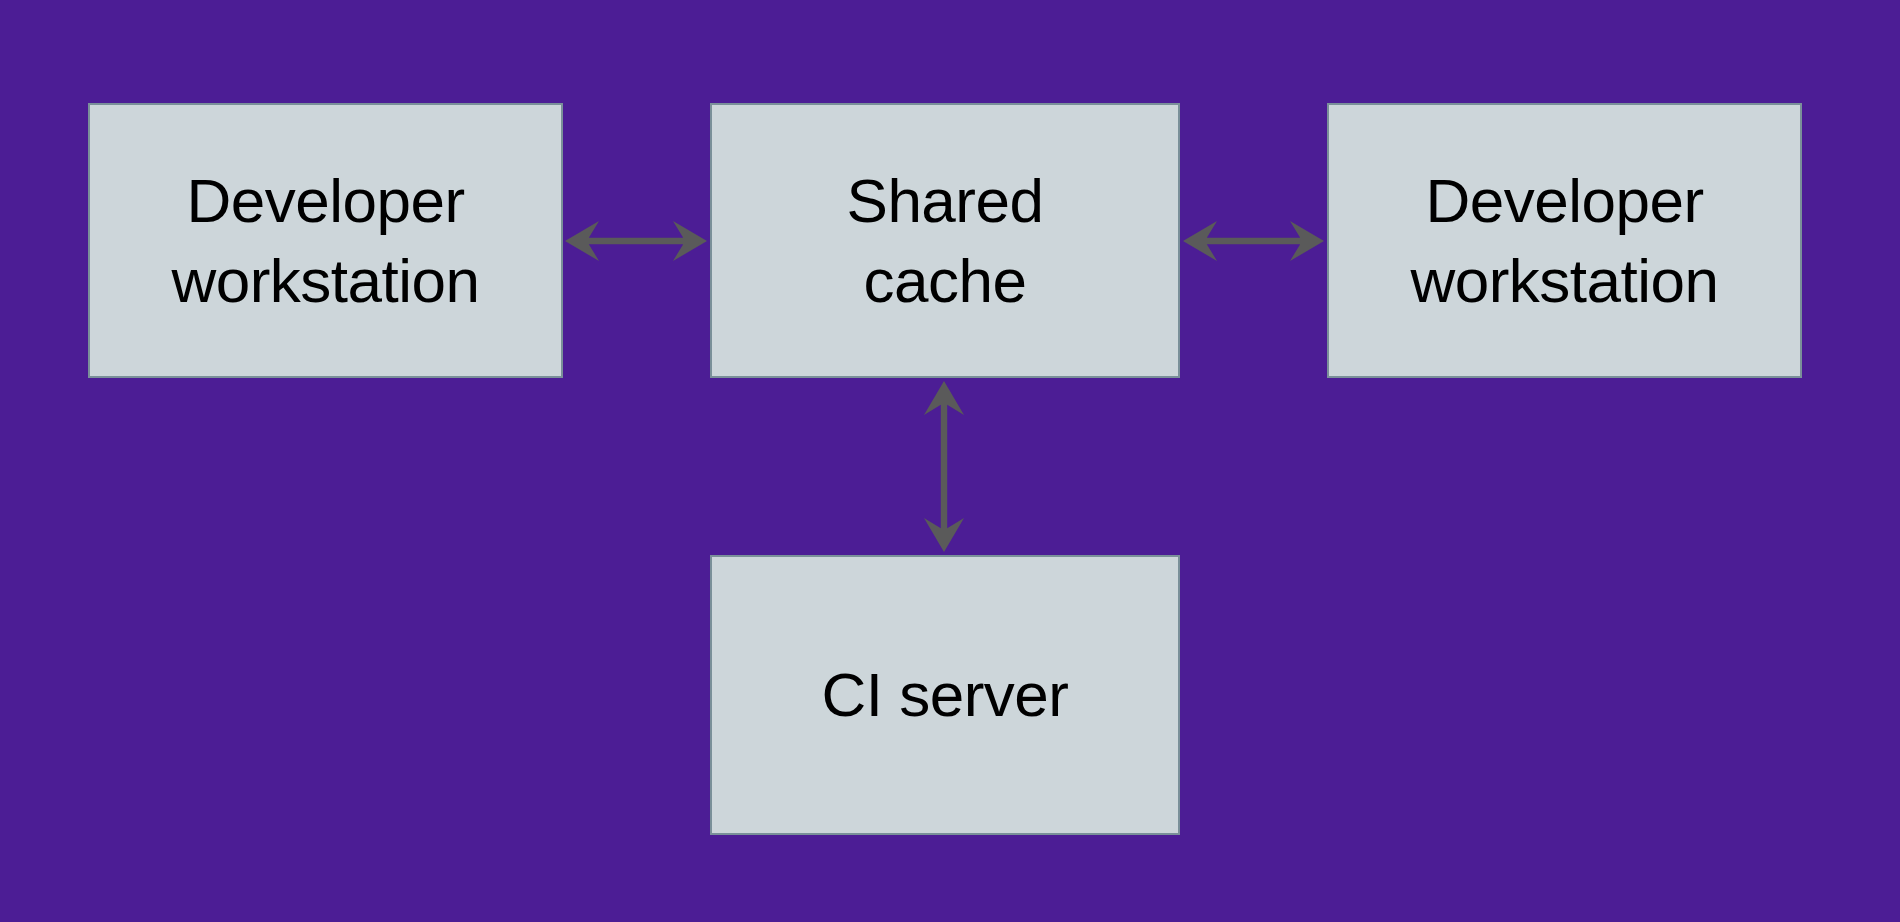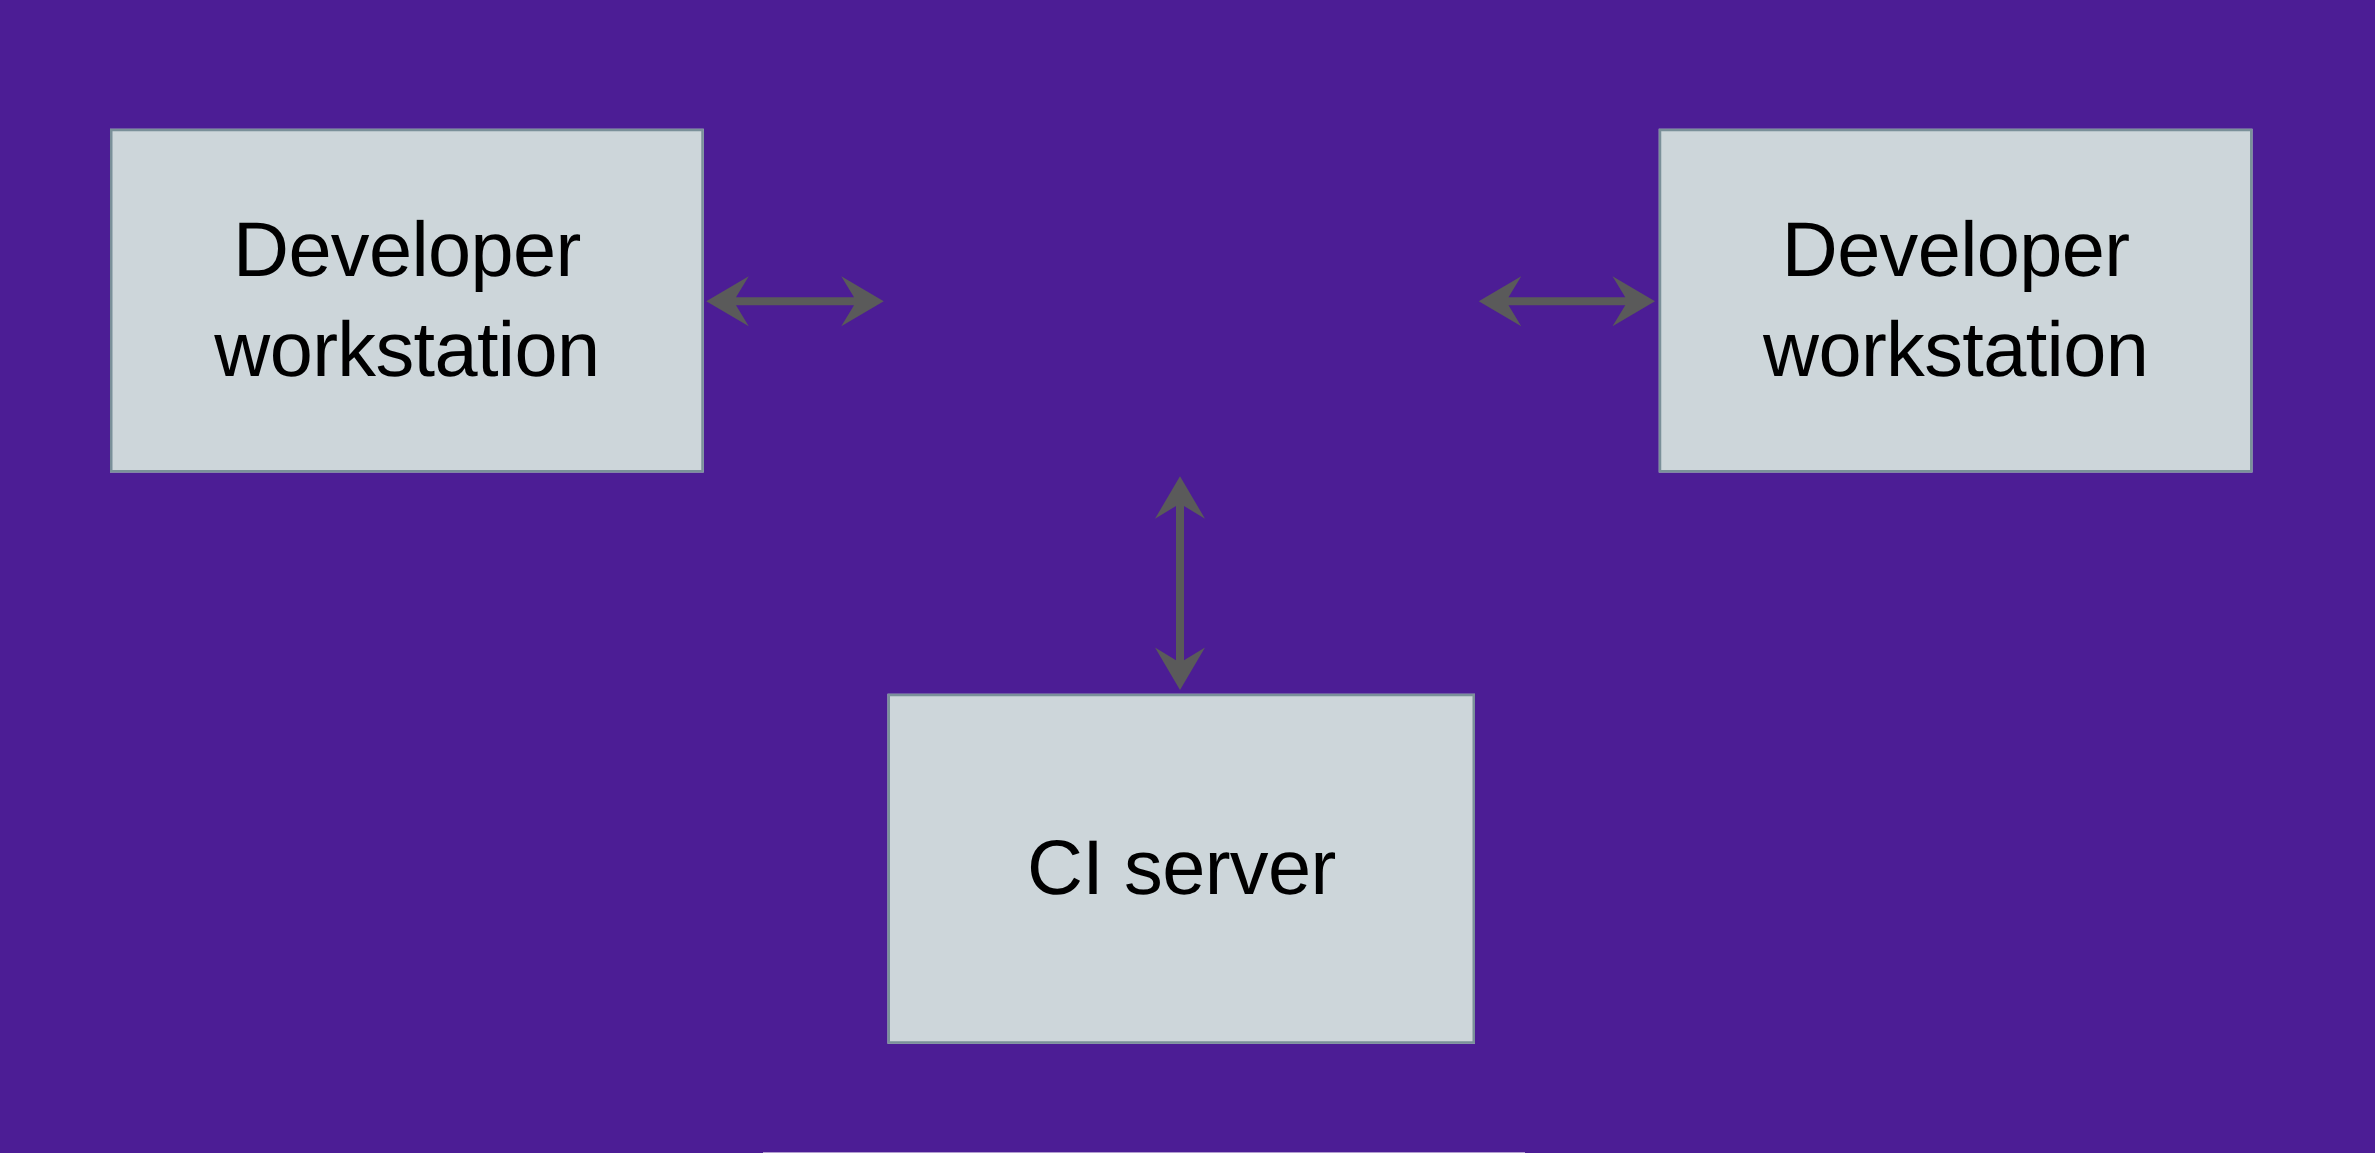--- a/index.html
+++ b/index.html
@@ -49,20 +49,24 @@
 </head>
 <body>
 
 <div id="canvas" style="background: #4c1d95;">
 
   <div class="node" id="node-0" style="left: 88px; top: 103px; width: 475px; height: 275px; background: rgb(205, 214, 218); border-color: rgb(122, 144, 153);">
     <span class="node-label" style="color: rgb(0, 0, 0);">Developer
 workstation</span>
   </div>
 
+  <div class="node" id="node-1" style="left: 710px; top: 103px; width: 470px; height: 275px; background: rgb(205, 214, 218); border-color: rgb(122, 144, 153);">
+    <span class="node-label" style="color: rgb(0, 0, 0);">Shared
+cache</span>
+  </div>
 
   <div class="node" id="node-2" style="left: 1327px; top: 103px; width: 475px; height: 275px; background: rgb(205, 214, 218); border-color: rgb(122, 144, 153);">
     <span class="node-label" style="color: rgb(0, 0, 0);">Developer
 workstation</span>
   </div>
 
   <div class="node" id="node-3" style="left: 710px; top: 555px; width: 470px; height: 280px; background: rgb(205, 214, 218); border-color: rgb(122, 144, 153);">
     <span class="node-label" style="color: rgb(0, 0, 0);">CI server</span>
   </div>
 

